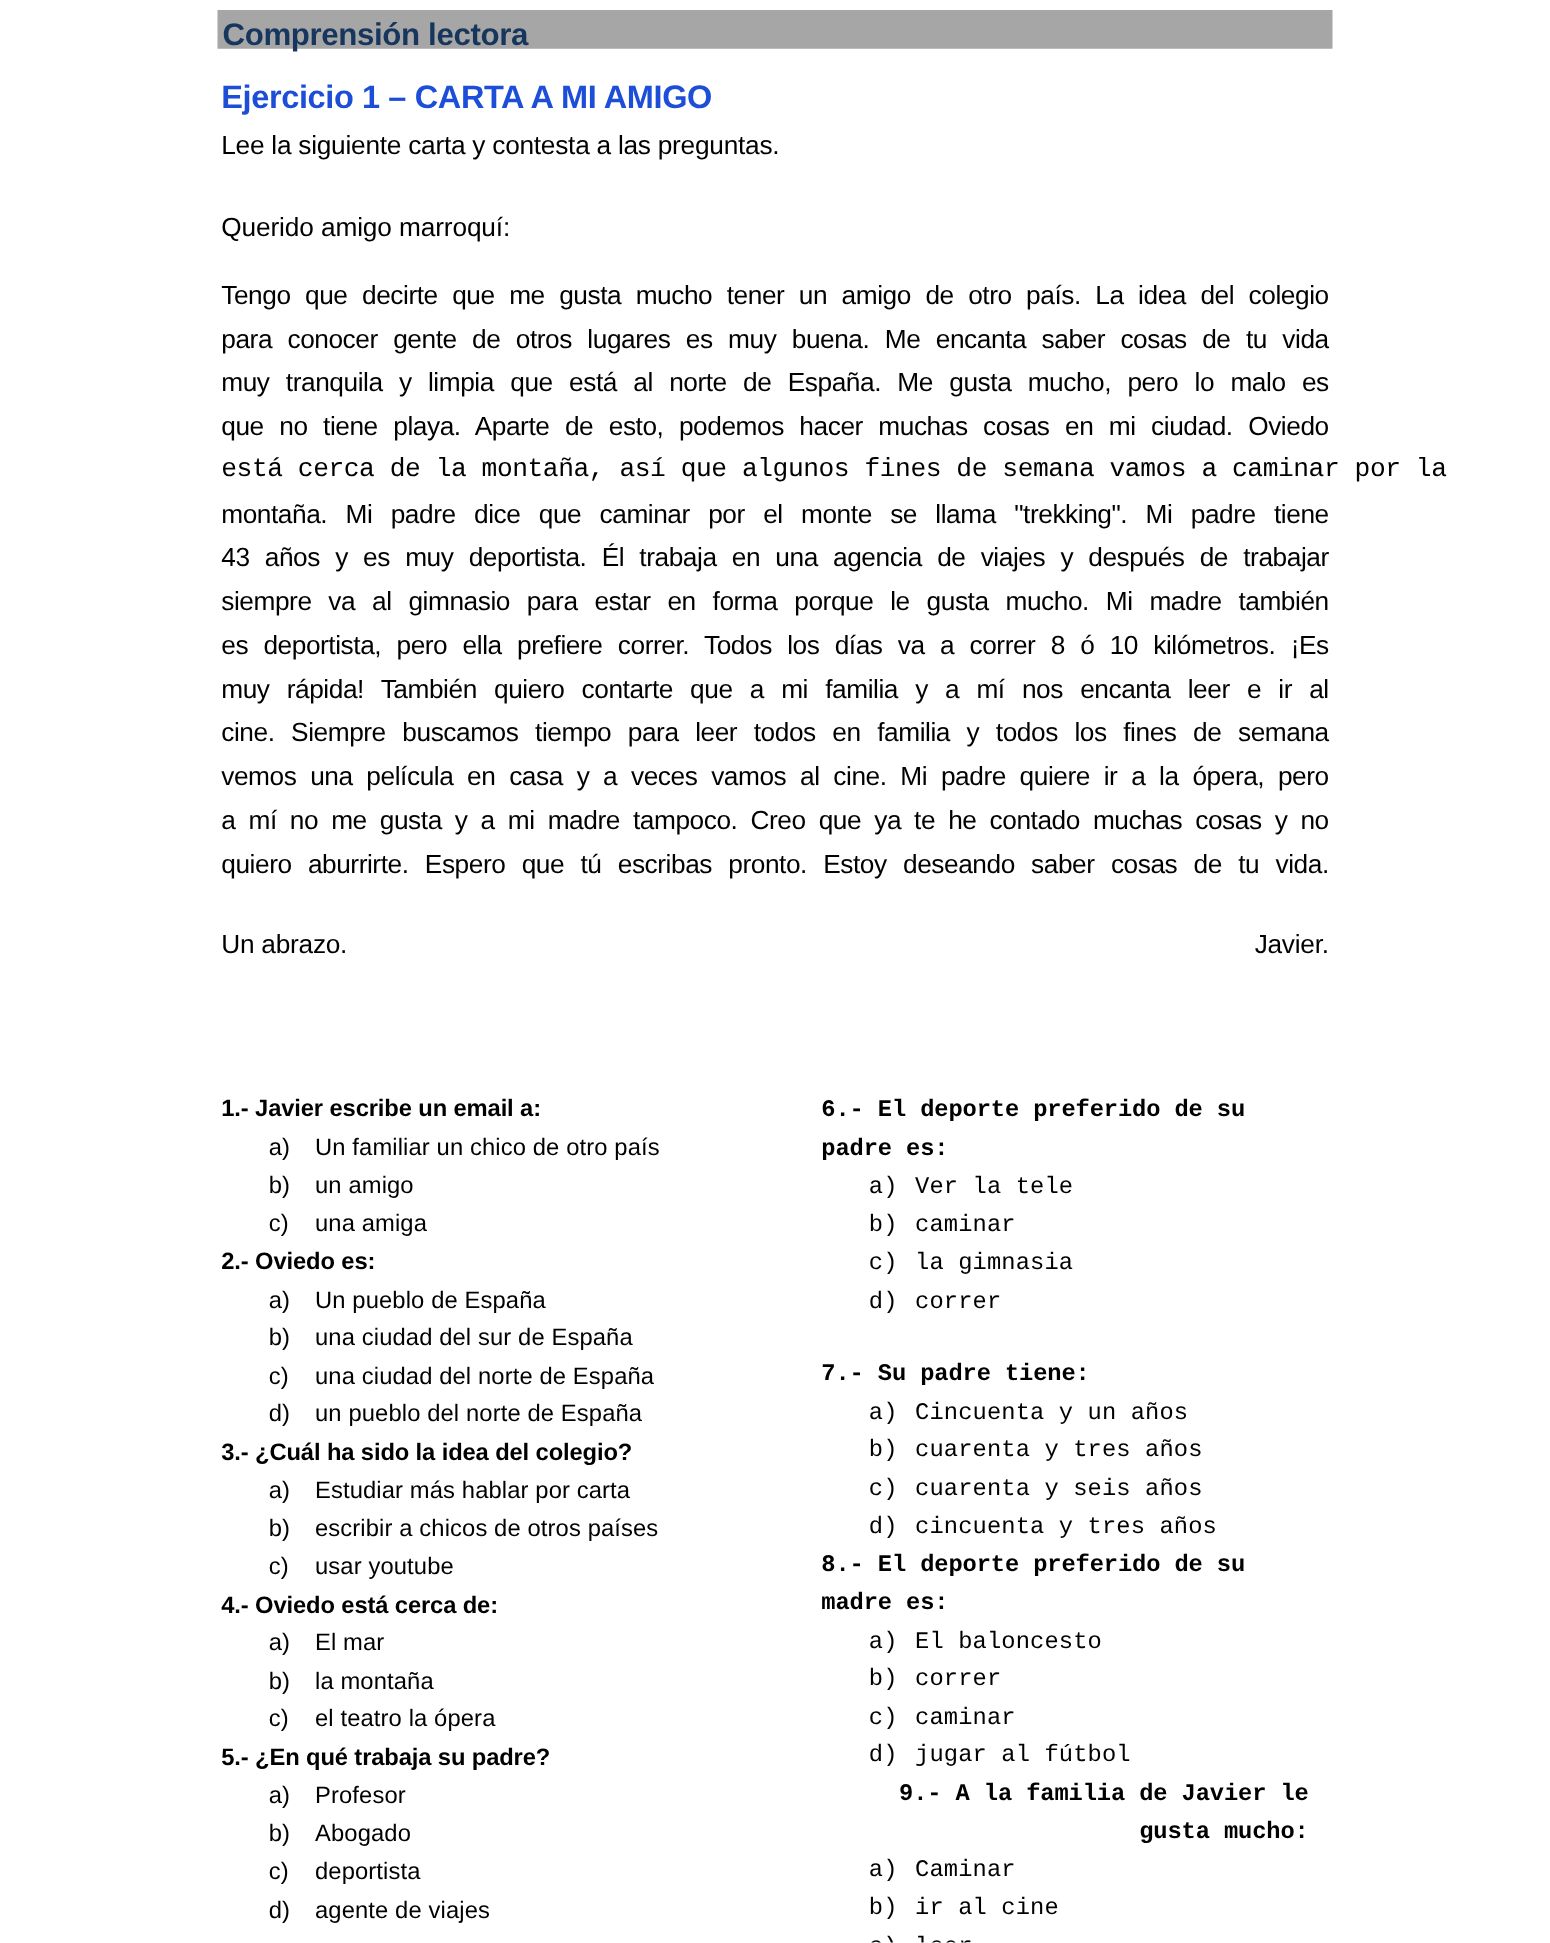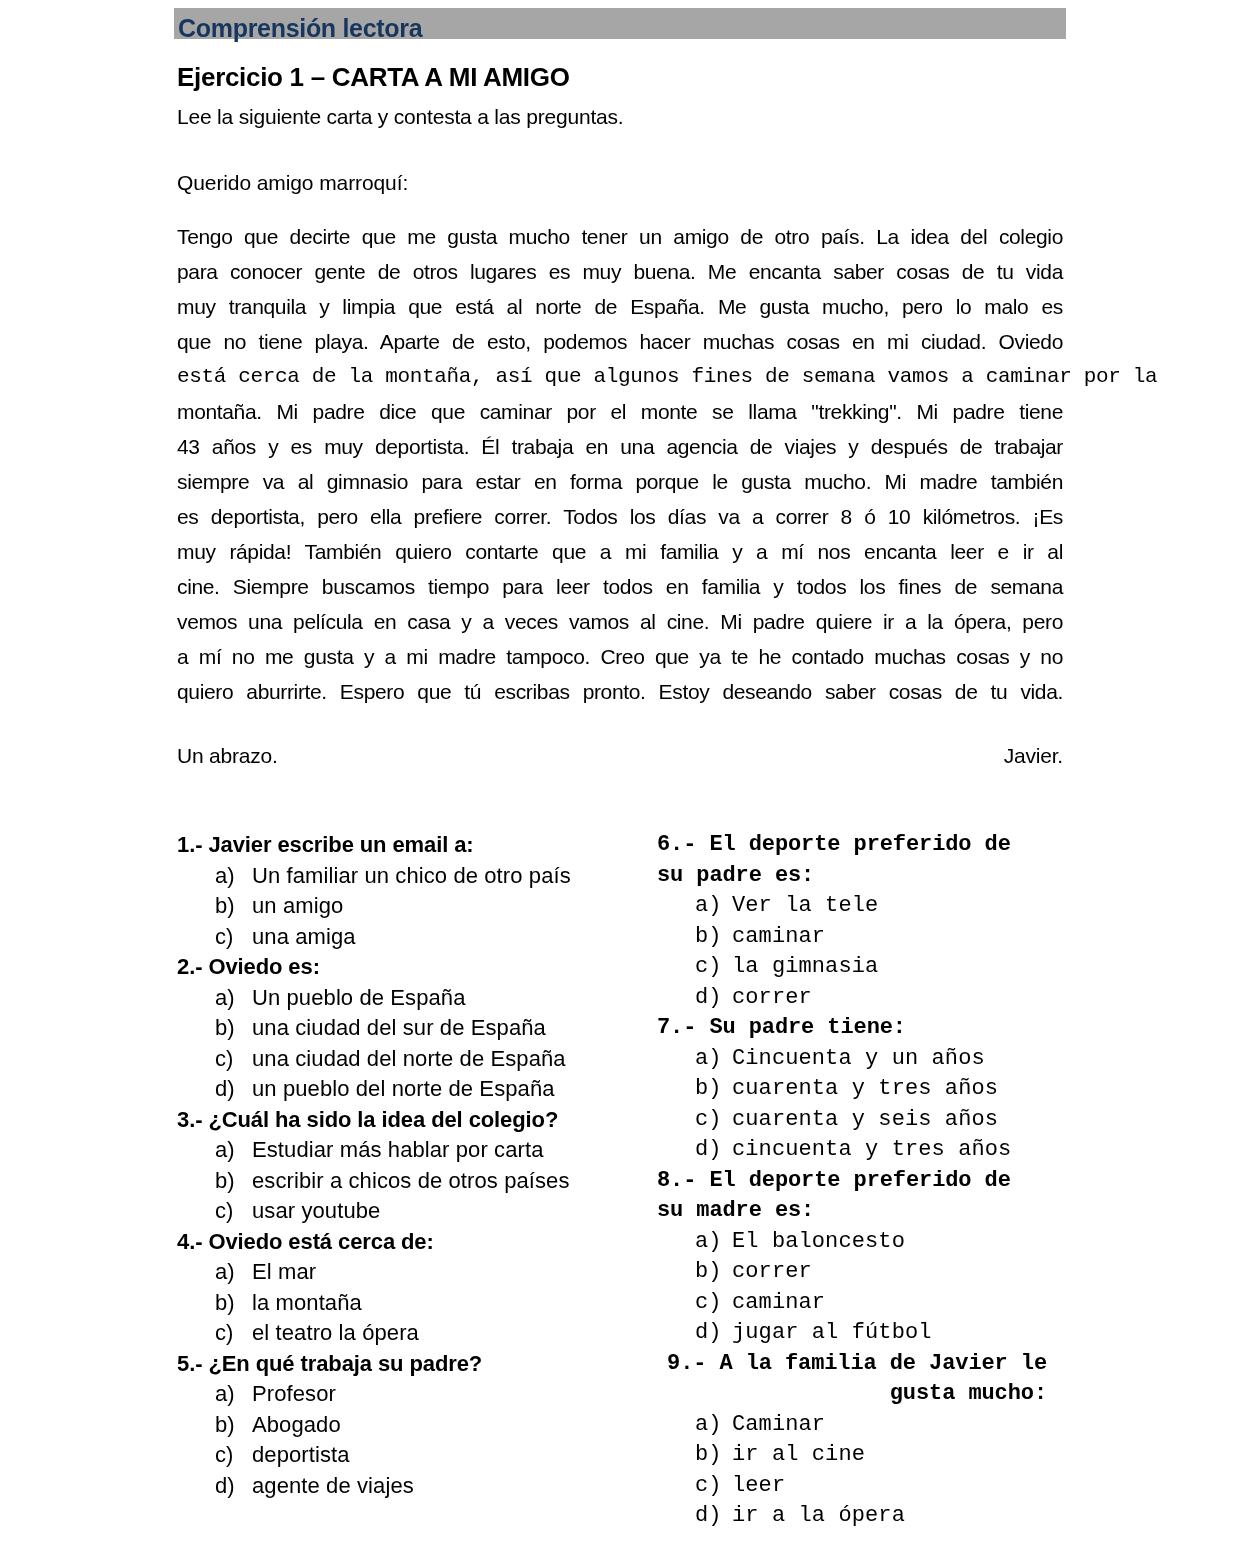--- a/index.html
+++ b/index.html
@@ -12,21 +12,21 @@
     position: absolute; left: 174px; top: 8px; width: 892px; height: 31px;
     background: #a6a6a6;
   }
   .section-bar h1 {
     margin: 0; padding-left: 4px; line-height: 40px;
     font-size: 25px; font-weight: bold; color: #17365d;
     letter-spacing: -0.3px;
   }
   .ex-title {
     position: absolute; left: 177px; top: 62px; margin: 0;
-    font-size: 26px; font-weight: bold; color: #000000; letter-spacing: -0.3px;
+    font-size: 26px; font-weight: bold; color: #1d4ed8; letter-spacing: -0.3px;
   }
   .instructions {
     position: absolute; left: 177px; top: 105px; margin: 0;
     font-size: 21px; letter-spacing: -0.2px;
   }
   .greeting {
     position: absolute; left: 177px; top: 171px; margin: 0;
     font-size: 21px; letter-spacing: -0.1px;
   }
   .letter {
@@ -34,21 +34,21 @@
     font-size: 21px; line-height: 35px; letter-spacing: -0.35px;
     text-align: justify; margin: 0;
   }
   .letter .line { display: block; text-align: justify; text-align-last: justify; white-space: nowrap; overflow: visible; }
   .signoff {
     position: absolute; left: 177px; top: 744px; width: 886px;
     font-size: 21px; display: flex; justify-content: space-between;
     letter-spacing: -0.2px;
   }
   .col {
-    position: absolute; top: 830px; font-size: 22px;
+    position: absolute; top: 873px; font-size: 19px;
   }
   .col.left { left: 177px; width: 460px; }
   .col.right { left: 657px; width: 420px; font-family: Liberation Mono, monospace; }
   .q {
     font-weight: bold; line-height: 30.5px; margin: 0; letter-spacing: -0.1px;
   }
   .opt {
     display: flex; line-height: 30.5px; padding-left: 38px; letter-spacing: 0.1px;
   }
   .opt .letter-tag { width: 37px; flex: none; }
@@ -186,21 +186,21 @@
       <div class="opt">
         <span class="letter-tag">c)</span>
         <span>la gimnasia</span>
       </div>
       <div class="opt">
         <span class="letter-tag">d)</span>
         <span>correr</span>
       </div>
     </div>
     <div>
-      <p class="q" style="width: 390px;">7.- Su padre tiene:</p>
+      <p class="q" style="width: 390px; margin-top: 28px;">7.- Su padre tiene:</p>
       <div class="opt">
         <span class="letter-tag">a)</span>
         <span>Cincuenta y un años</span>
       </div>
       <div class="opt">
         <span class="letter-tag">b)</span>
         <span>cuarenta y tres años</span>
       </div>
       <div class="opt">
         <span class="letter-tag">c)</span>

